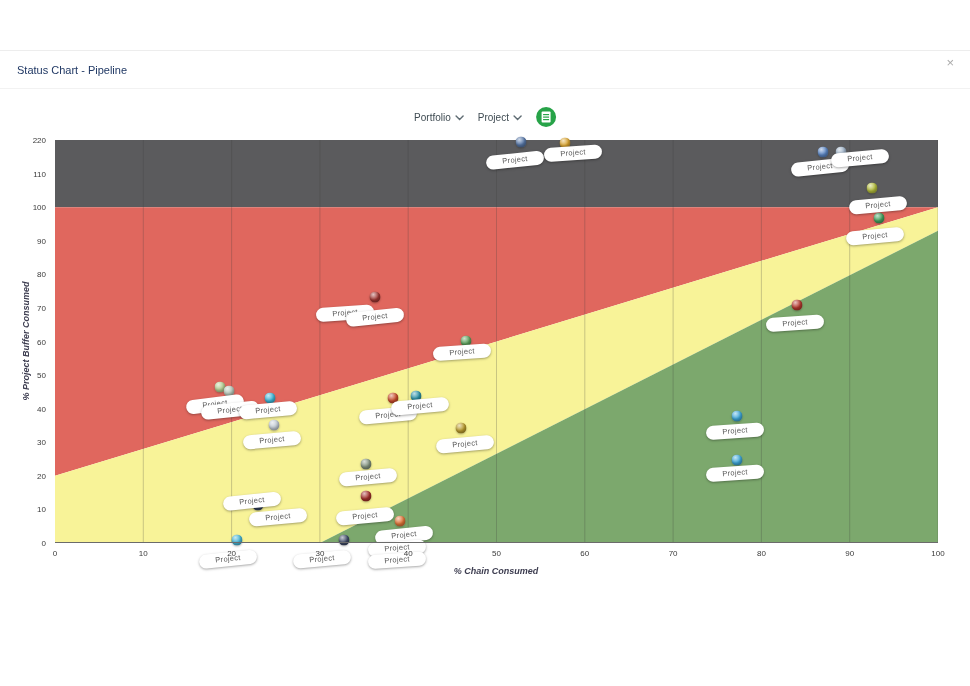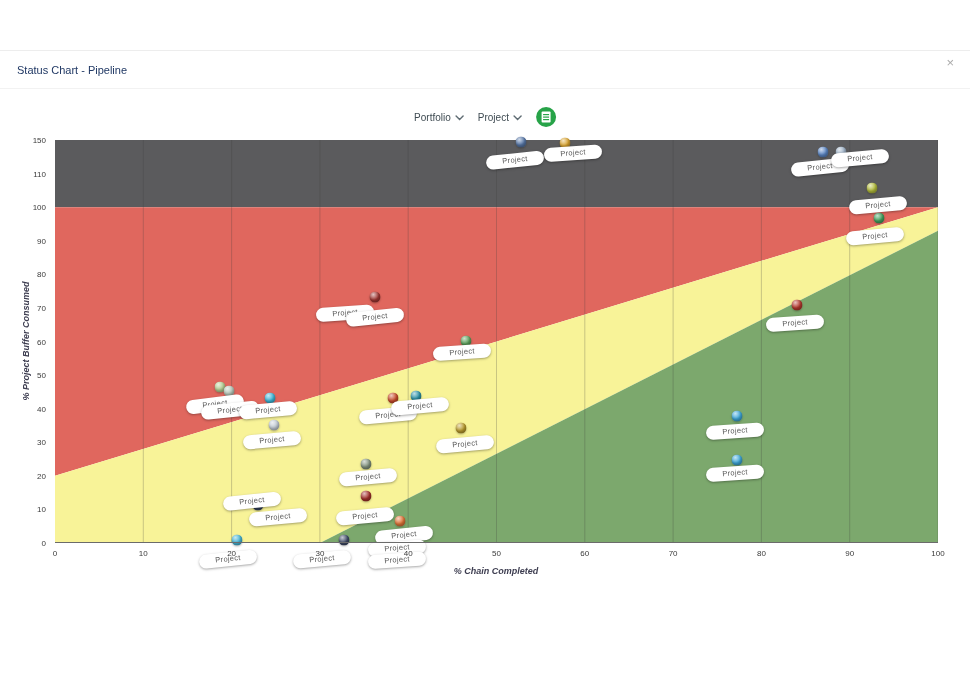--- a/index.html
+++ b/index.html
@@ -148,28 +148,28 @@
     <div class="ytick" style="top: 83.3333%;">20</div>
     <div class="ytick" style="top: 75%;">30</div>
     <div class="ytick" style="top: 66.6667%;">40</div>
     <div class="ytick" style="top: 58.3333%;">50</div>
     <div class="ytick" style="top: 50%;">60</div>
     <div class="ytick" style="top: 41.6667%;">70</div>
     <div class="ytick" style="top: 33.3333%;">80</div>
     <div class="ytick" style="top: 25%;">90</div>
     <div class="ytick" style="top: 16.6667%;">100</div>
     <div class="ytick" style="top: 8.33333%;">110</div>
-    <div class="ytick" style="top: 0%;">150</div>
+    <div class="ytick" style="top: 0%;">220</div>
   </div>
 <div id="x-ticks">
     <div class="xtick" style="left: 0%;">0</div>
     <div class="xtick" style="left: 10%;">10</div>
     <div class="xtick" style="left: 20%;">20</div>
     <div class="xtick" style="left: 30%;">30</div>
     <div class="xtick" style="left: 40%;">40</div>
     <div class="xtick" style="left: 50%;">50</div>
     <div class="xtick" style="left: 60%;">60</div>
     <div class="xtick" style="left: 70%;">70</div>
     <div class="xtick" style="left: 80%;">80</div>
     <div class="xtick" style="left: 90%;">90</div>
     <div class="xtick" style="left: 100%;">100</div>
   </div>
-<div class="x-title">% Chain Completed</div>
+<div class="x-title">% Chain Consumed</div>
 
 </body></html>

